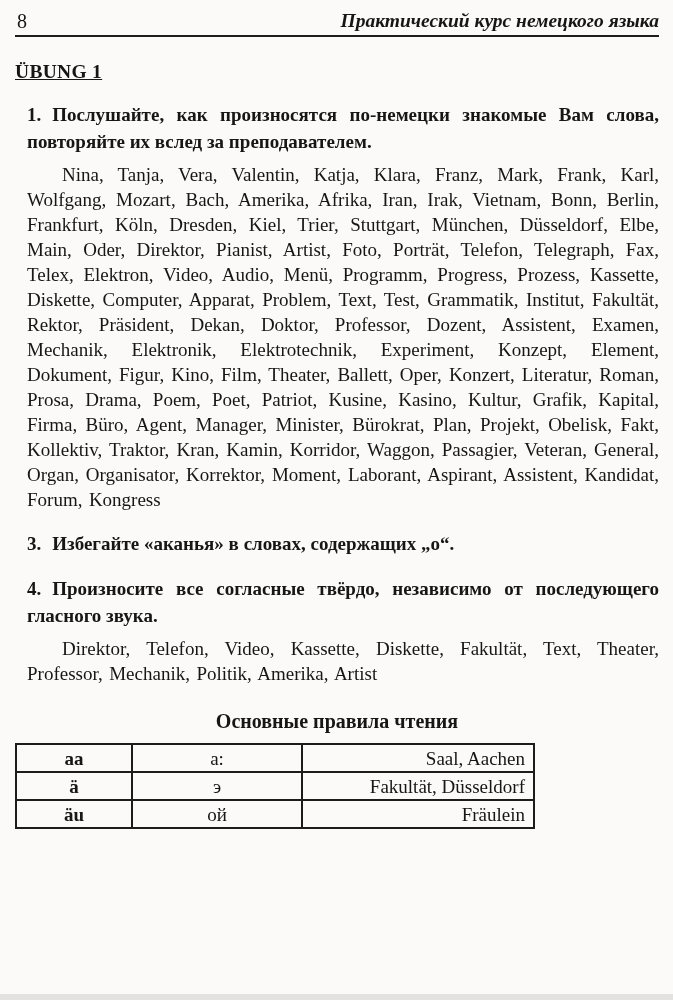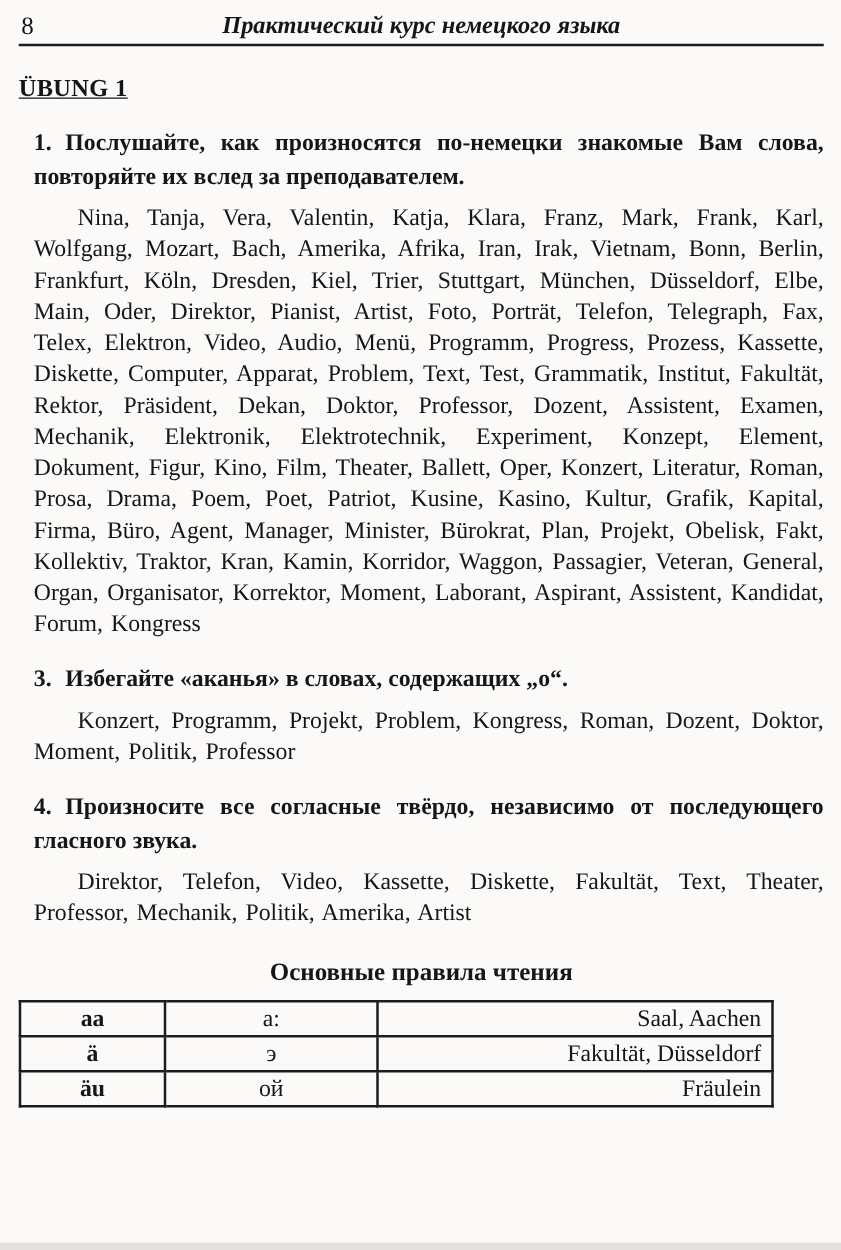--- a/index.html
+++ b/index.html
@@ -30,21 +30,21 @@
     left: 2px;
     bottom: 0;
     font-size: 20px;
     line-height: 22px;
   }
   .header-title {
     position: absolute;
     left: 0;
     right: 0;
     bottom: 0;
-    text-align: center;
+    text-align: right;
     font-weight: bold;
     font-style: italic;
     font-size: 19.5px;
     line-height: 22px;
   }
   .header-rule {
     border: none;
     border-top: 2.5px solid #1d1d1d;
     margin: 3px 0 0 0;
   }
@@ -76,21 +76,21 @@
   }
   
   .rules-title {
     text-align: center;
     font-weight: bold;
     font-size: 20px;
     margin: 22px 0 0 0;
     line-height: 26px;
   }
   table.rules {
-    width: 604px;
+    width: 520px;
     margin-top: 9px;
     border-collapse: collapse;
     table-layout: fixed;
   }
   table.rules td {
     border: 2px solid #1c1c1c;
     height: 24px;
     padding: 1px 8px;
     font-size: 19px;
     line-height: 23px;
@@ -122,21 +122,20 @@
 
   <p class="instruction">
     <span class="num">1.</span><span>Послушайте, как произносятся по-немецки знакомые Вам слова, повторяйте их вслед за преподавателем.</span>
   </p>
   <p class="wordlist">Nina, Tanja, Vera, Valentin, Katja, Klara, Franz, Mark, Frank, Karl, Wolfgang, Mozart, Bach, Amerika, Afrika, Iran, Irak, Vietnam, Bonn, Berlin, Frankfurt, Köln, Dresden, Kiel, Trier, Stuttgart, München, Düsseldorf, Elbe, Main, Oder, Direktor, Pianist, Artist, Foto, Porträt, Telefon, Telegraph, Fax, Telex, Elektron, Video, Audio, Menü, Programm, Progress, Prozess, Kassette, Diskette, Computer, Apparat, Problem, Text, Test, Grammatik, Institut, Fakultät, Rektor, Präsident, Dekan, Doktor, Professor, Dozent, Assistent, Examen, Mechanik, Elektronik, Elektrotechnik, Experiment, Konzept, Element, Dokument, Figur, Kino, Film, Theater, Ballett, Oper, Konzert, Literatur, Roman, Prosa, Drama, Poem, Poet, Patriot, Kusine, Kasino, Kultur, Grafik, Kapital, Firma, Büro, Agent, Manager, Minister, Bürokrat, Plan, Projekt, Obelisk, Fakt, Kollektiv, Traktor, Kran, Kamin, Korridor, Waggon, Passagier, Veteran, General, Organ, Organisator, Korrektor, Moment, Laborant, Aspirant, Assistent, Kandidat, Forum, Kongress</p>
 
 
   <p class="instruction">
     <span class="num">3.</span><span>Избегайте «аканья» в словах, содержащих „о“.</span>
   </p>
-  <p class="wordlist">Konzert, Programm, Projekt, Problem, Kongress, Roman, Dozent, Doktor, Moment, Politik, Professor</p>
 
   <p class="instruction">
     <span class="num">4.</span><span>Произносите все согласные твёрдо, независимо от последующего гласного звука.</span>
   </p>
   <p class="wordlist">Direktor, Telefon, Video, Kassette, Diskette, Fakultät, Text, Theater, Professor, Mechanik, Politik, Amerika, Artist</p>
 
   <h3 class="rules-title">Основные правила чтения</h3>
 
   <table class="rules">
     <tbody>

